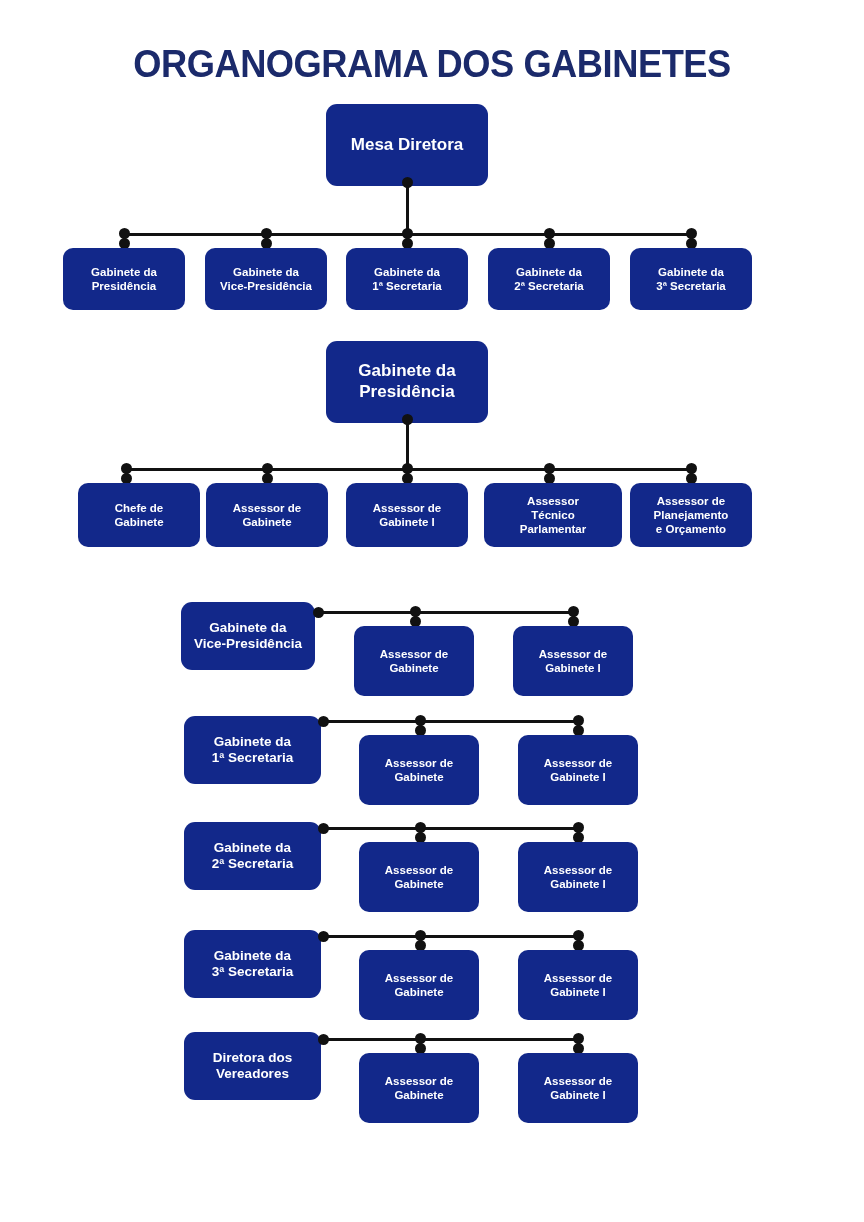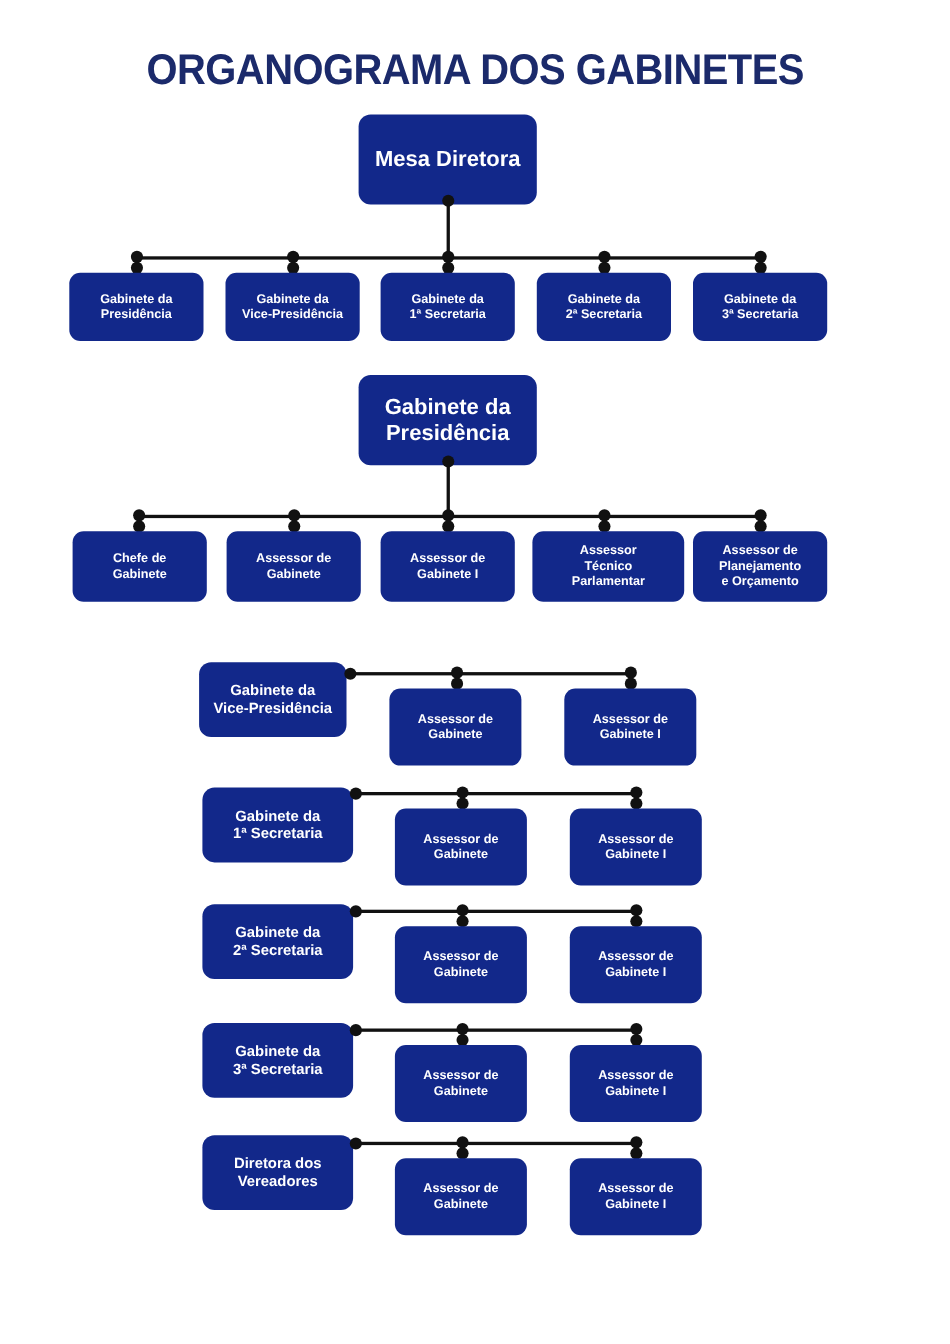--- a/index.html
+++ b/index.html
@@ -46,21 +46,21 @@
     align-items: center;
     justify-content: center;
     text-align: center;
     font-weight: bold;
     line-height: 1.22;
     box-sizing: border-box;
     padding: 4px 6px;
     white-space: pre-line;
   }
   .node.head {
-    font-size: 20px;
+    font-size: 17px;
     border-radius: 11px;
   }
   .node.lvl2 {
     font-size: 11.5px;
   }
   .node.sec3-parent {
     font-size: 13.5px;
     border-radius: 11px;
   }
   .node.sec3-child {
@@ -134,21 +134,21 @@
 Presidência</div>
 
   <div class="vstub" style="left:405.5px; top:419px; height:54px;"></div>
   <div class="dot" style="left:401.5px; top:414px;"></div>
 
   <div class="hbar" style="left:126px; top:468px; width:566px;"></div>
 
   <div class="vstub" style="left:124.5px; top:469px; height:10px;"></div>
   <div class="dot" style="left:120.5px; top:463px;"></div>
   <div class="dot" style="left:120.5px; top:473px;"></div>
-  <div class="node lvl2" style="left:66px; top:483px; width:122px; height:64px;">Chefe de
+  <div class="node lvl2" style="left:78px; top:483px; width:122px; height:64px;">Chefe de
 Gabinete</div>
 
   <div class="vstub" style="left:265.5px; top:469px; height:10px;"></div>
   <div class="dot" style="left:261.5px; top:463px;"></div>
   <div class="dot" style="left:261.5px; top:473px;"></div>
   <div class="node lvl2" style="left:206px; top:483px; width:122px; height:64px;">Assessor de
 Gabinete</div>
 
   <div class="vstub" style="left:405.5px; top:469px; height:10px;"></div>
   <div class="dot" style="left:401.5px; top:463px;"></div>

